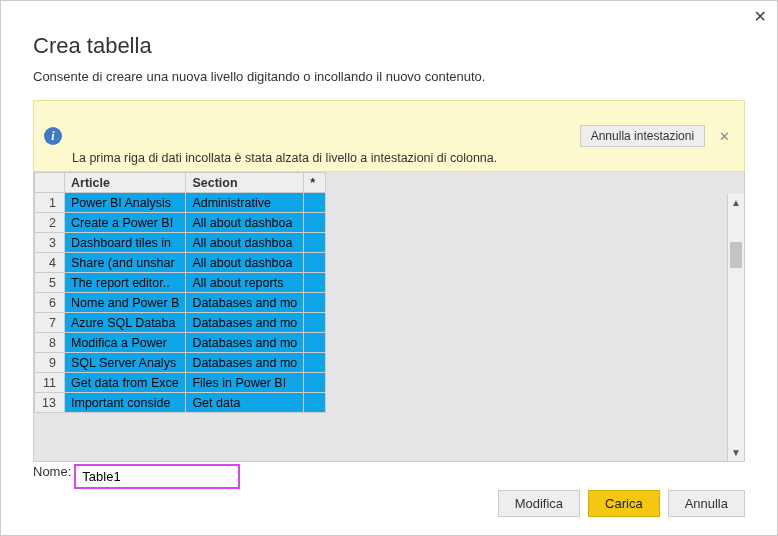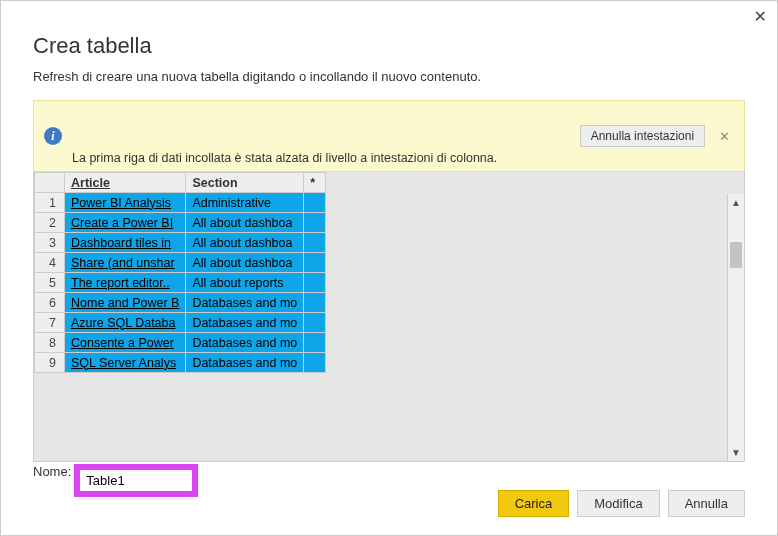--- a/index.html
+++ b/index.html
@@ -106,21 +106,21 @@
   th.rownum {
     background: #eee;
   }
   td.rownum {
     background: #eee;
     text-align: right;
     color: #444;
     padding-right: 8px;
   }
   .col-num { width: 30px; }
-  .col-article { width: 105px; text-decoration: underline; }
+  .col-article { width: 105px; }
   .col-section { width: 115px; }
   .col-star { width: 22px; }
   .vscroll {
     position: absolute;
     right: 0;
     top: 22px;
     bottom: 0;
     width: 17px;
     background: #f0f0f0;
     border-left: 1px solid #ccc;
@@ -144,24 +144,24 @@
   }
   .name-row {
     margin-top: 2px;
     display: flex;
     align-items: flex-start;
     gap: 3px;
     font-size: 13px;
     color: #333;
   }
   .name-input {
-    border: 6px solid #d946ef;
+    border: 2px solid #d946ef;
     font-size: 13px;
     padding: 3px 6px;
-    width: 124px;
+    width: 166px;
   }
   .footer {
     position: absolute;
     bottom: 18px;
     right: 32px;
     display: flex;
     gap: 8px;
   }
   .btn {
     font-size: 13px;
@@ -177,21 +177,21 @@
     color: #222;
   }
 </style>
 </head>
 <body>
 
 <div class="close-x">✕</div>
 
 <div class="content">
   <div class="title">Crea tabella</div>
-  <div class="subtitle">Refresh di creare una nuova tabella digitando o incollando il nuovo contenuto.</div>
+  <div class="subtitle">Consente di creare una nuova livello digitando o incollando il nuovo contenuto.</div>
 
   <div class="banner">
     <div class="info-icon">i</div>
     <div class="banner-text">La prima riga di dati incollata è stata alzata di livello a intestazioni di colonna.</div>
     <button class="banner-btn">Annulla intestazioni</button>
     <div class="banner-close">✕</div>
   </div>
 
   <div class="grid-wrap">
     <table>
@@ -241,42 +241,54 @@
             <td class="col-star"></td>
           </tr>
           <tr>
             <td class="rownum col-num">7</td>
             <td class="col-article">Azure SQL Databa</td>
             <td class="col-section">Databases and mo</td>
             <td class="col-star"></td>
           </tr>
           <tr>
             <td class="rownum col-num">8</td>
-            <td class="col-article">Consente a Power</td>
+            <td class="col-article">Modifica a Power</td>
             <td class="col-section">Databases and mo</td>
             <td class="col-star"></td>
           </tr>
           <tr>
             <td class="rownum col-num">9</td>
             <td class="col-article">SQL Server Analys</td>
             <td class="col-section">Databases and mo</td>
+            <td class="col-star"></td>
+          </tr>
+          <tr>
+            <td class="rownum col-num">11</td>
+            <td class="col-article">Get data from Exce</td>
+            <td class="col-section">Files in Power BI</td>
+            <td class="col-star"></td>
+          </tr>
+          <tr>
+            <td class="rownum col-num">13</td>
+            <td class="col-article">Important conside</td>
+            <td class="col-section">Get data</td>
             <td class="col-star"></td>
           </tr>
         </tbody>
     </table>
     <div class="vscroll">
       <div class="arrow">▲</div>
       <div class="thumb"></div>
       <div class="arrow" style="position:absolute;bottom:0;left:0;right:0">▼</div>
     </div>
   </div>
 
   <div class="name-row">
     <span>Nome:</span>
     <input class="name-input" type="text" value="Table1" style="">
   </div>
 </div>
 
 <div class="footer">
+  <button class="btn">Modifica</button>
   <button class="btn primary">Carica</button>
-  <button class="btn">Modifica</button>
   <button class="btn">Annulla</button>
 </div>
 
 </body></html>

